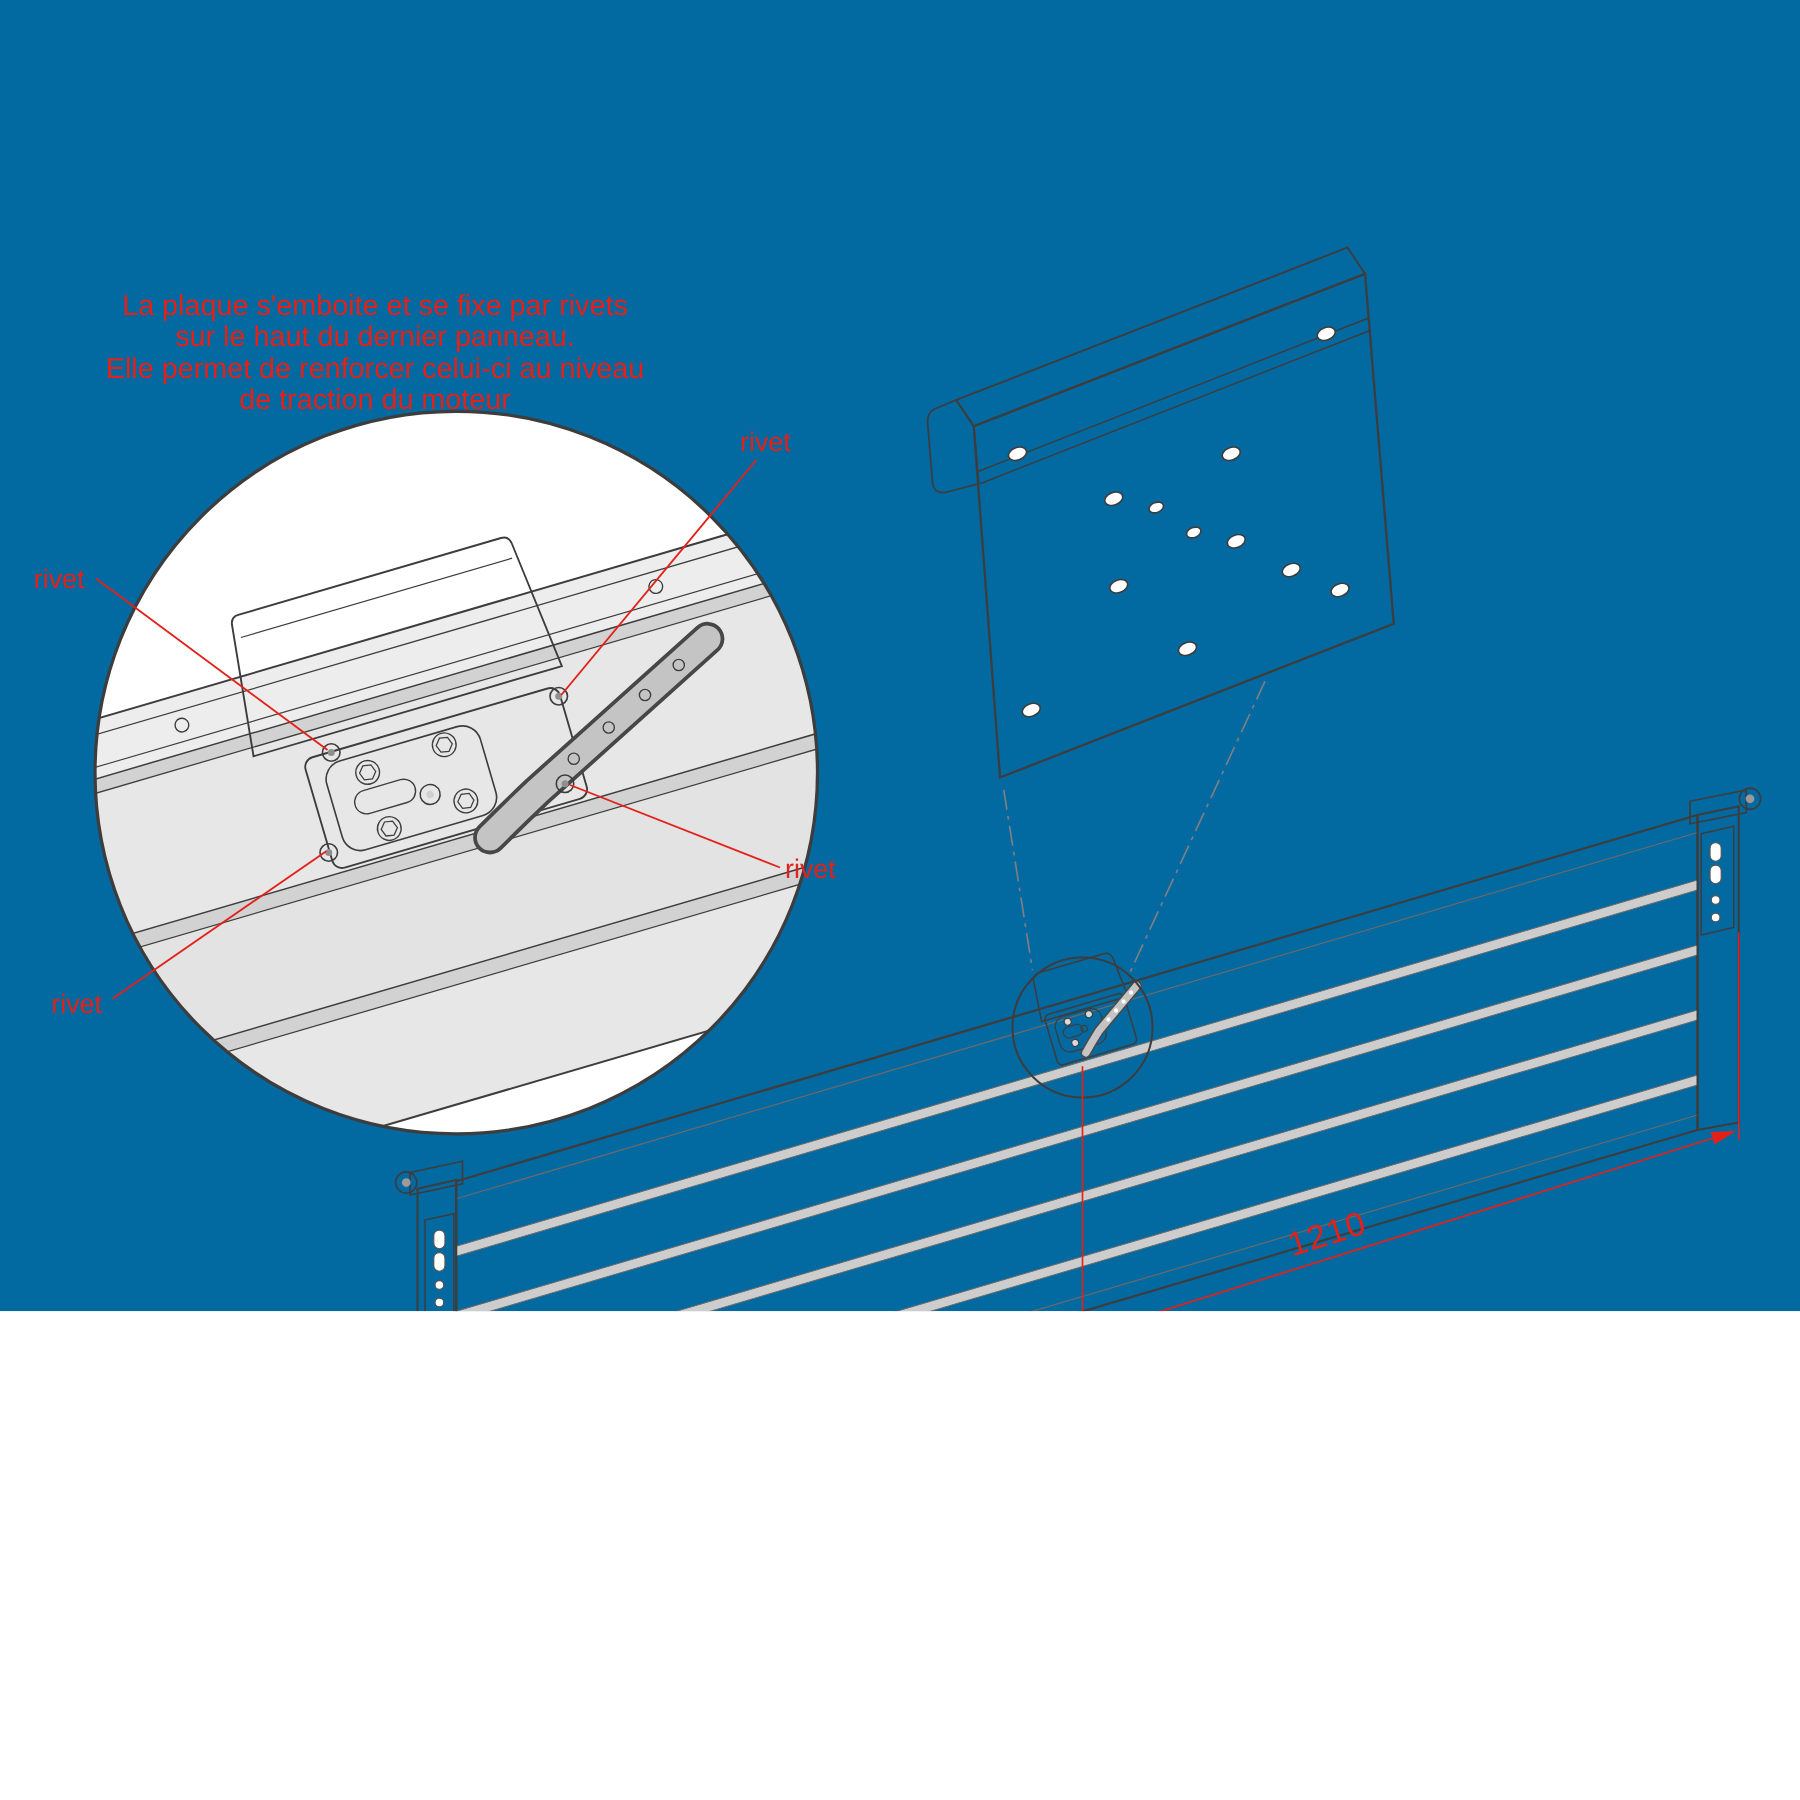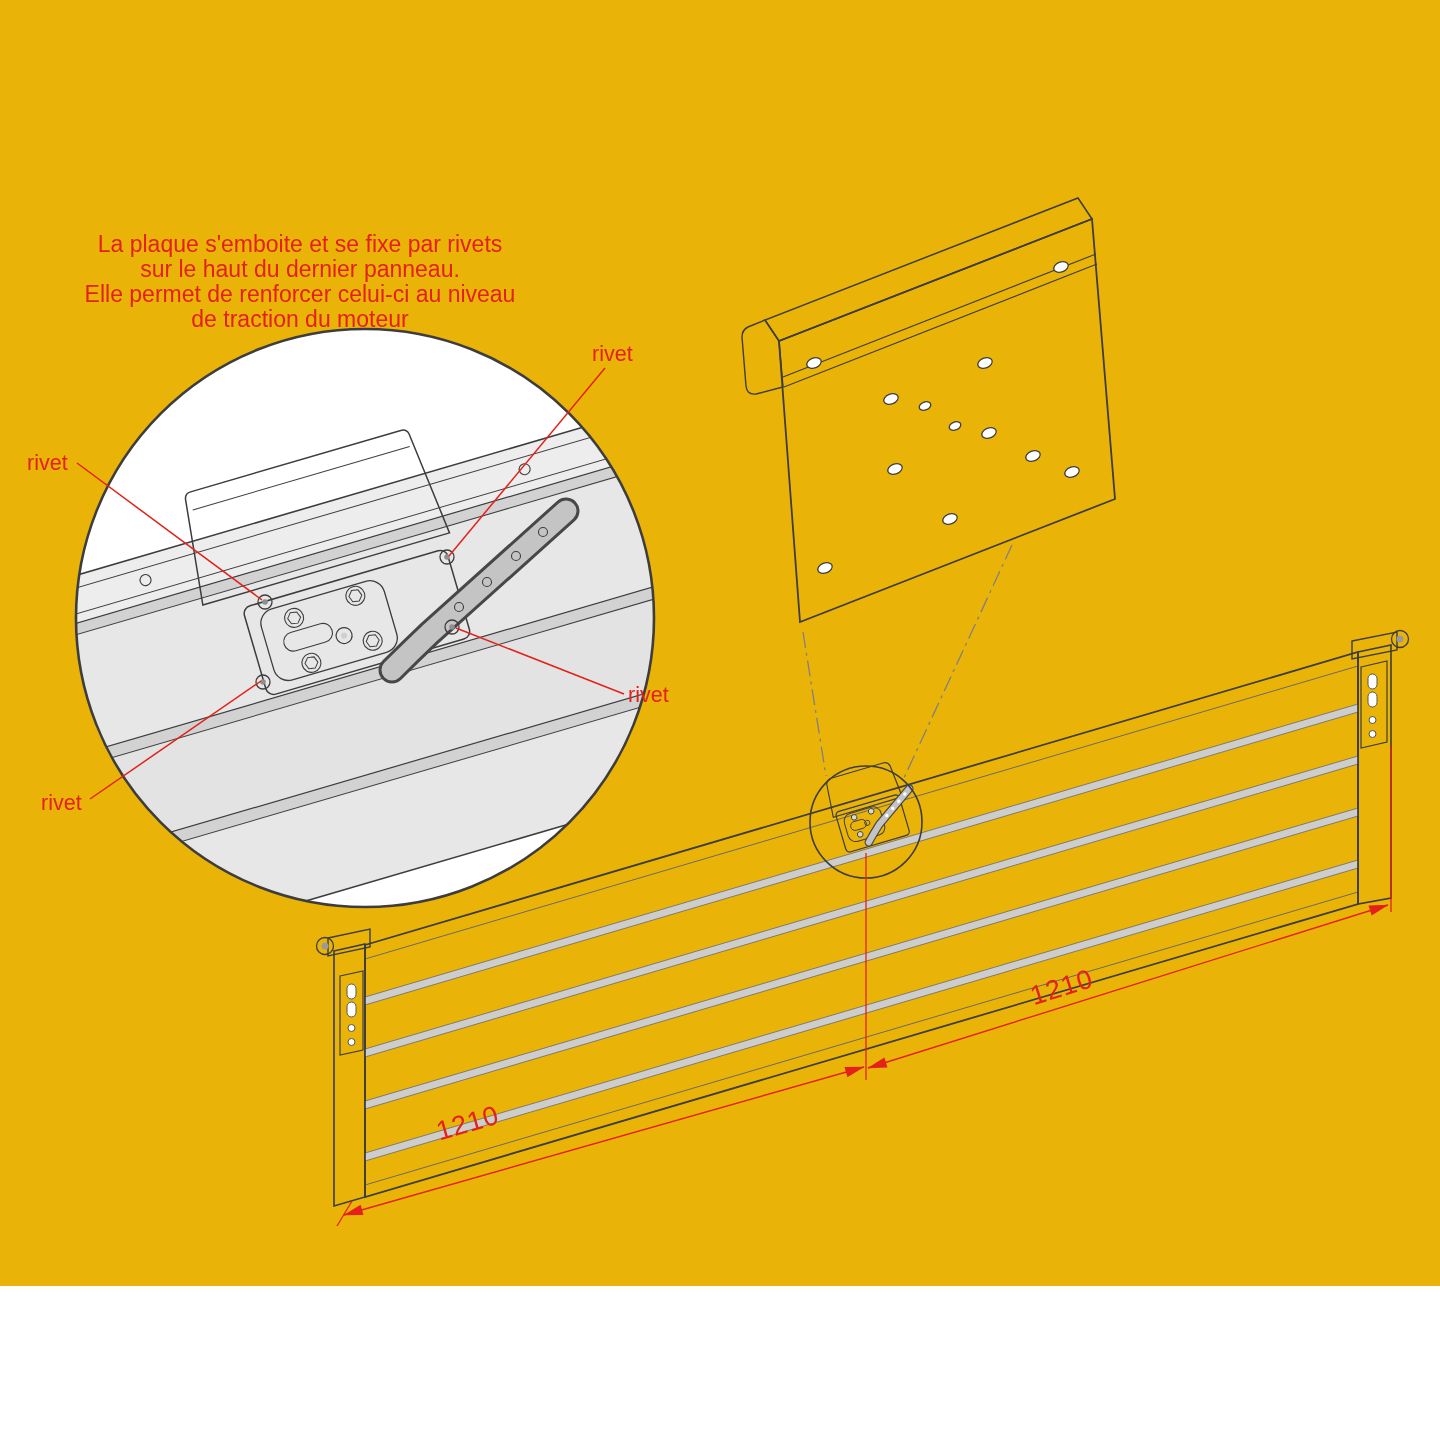--- a/index.html
+++ b/index.html
@@ -1,16 +1,16 @@
 <!DOCTYPE html>
 <html><head>
 <meta charset="utf-8">
 <style>
   html,body{margin:0;padding:0;background:#fff;}
-  .stage{position:relative;width:1440px;height:1286px;background:#eab308;overflow:hidden;
+  .stage{position:relative;width:1440px;height:1049px;background:#0369a1;overflow:hidden;
          font-family:"Liberation Sans",sans-serif;}
   svg{position:absolute;left:0;top:0;}
   .note{font-size:23px;fill:#e32119;}
   .callout{font-size:21.5px;fill:#e32119;}
   .dim{font-size:27px;fill:#e32119;letter-spacing:1px;}
   .ln{stroke:#3d3d3d;fill:none;}
   .red{stroke:#e32119;fill:none;}
 </style>
 </head>
 <body>

